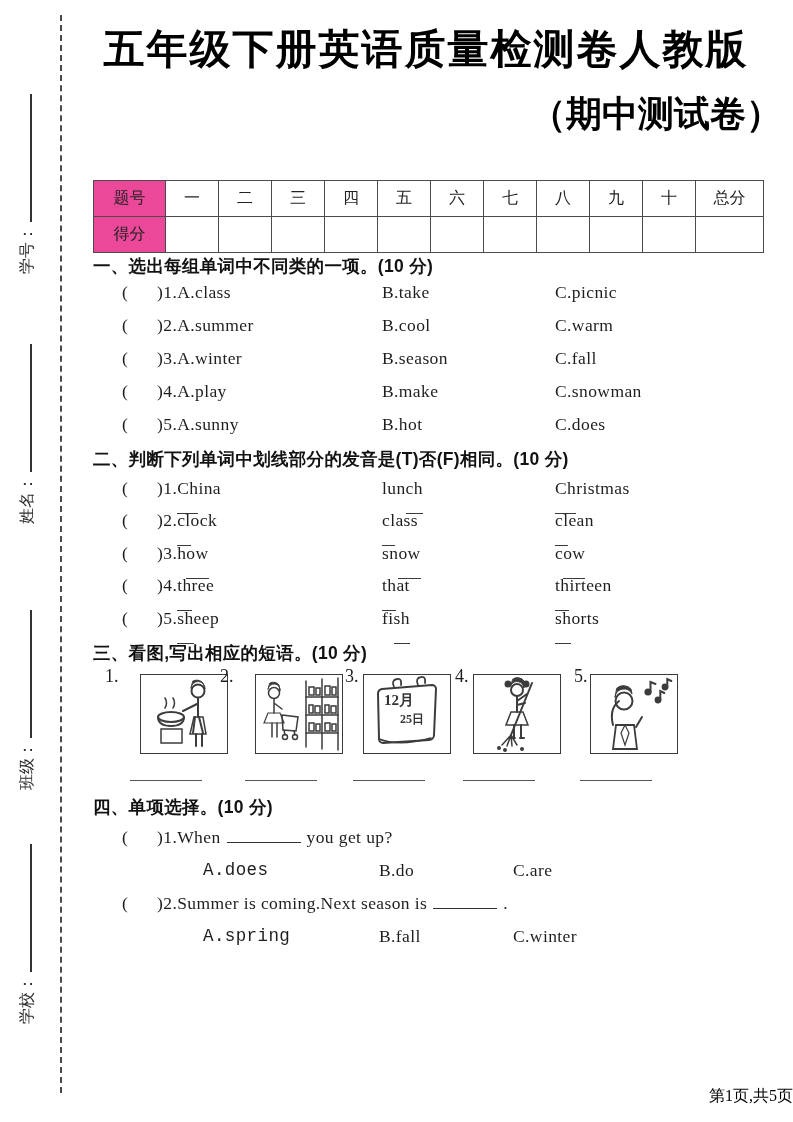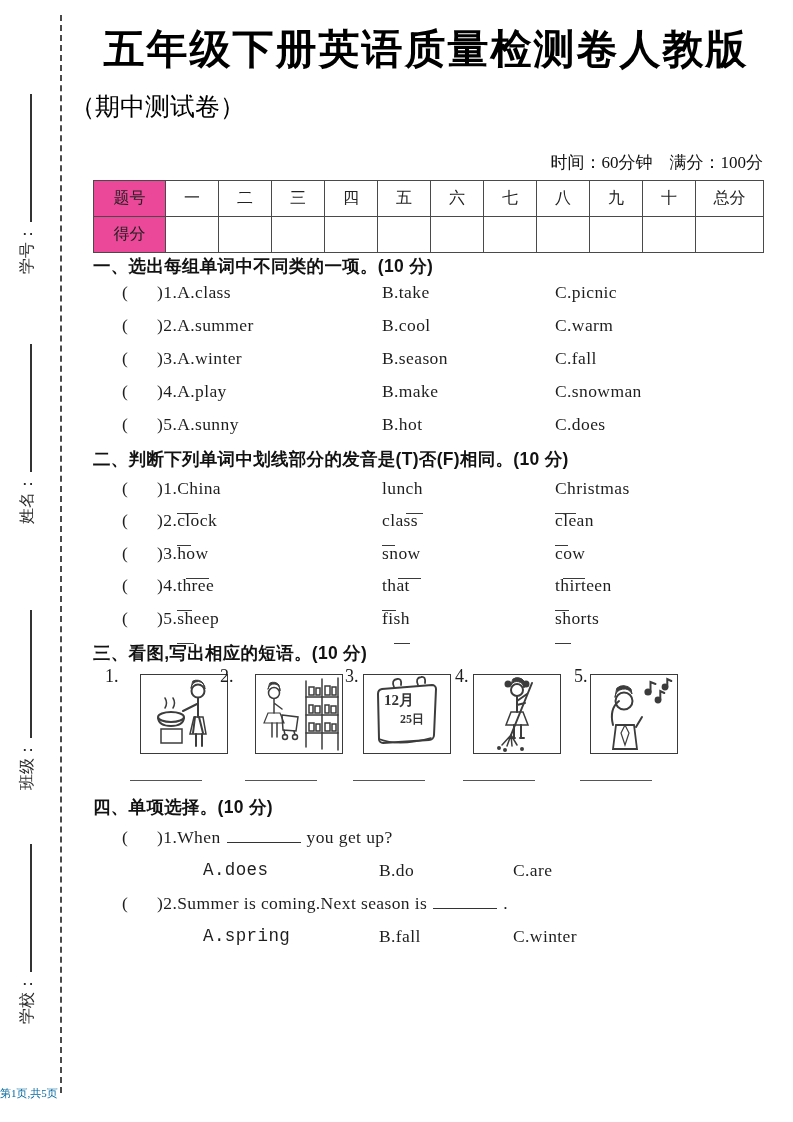--- a/index.html
+++ b/index.html
@@ -10,22 +10,22 @@
   .page{position:absolute;inset:0;}
   
   .fold-line{position:absolute;left:60px;top:15px;height:1078px;width:0;border-left:2px dashed #4a4a4a;}
   
   .side{position:absolute;left:14px;transform:rotate(-90deg);transform-origin:0 0;
         white-space:nowrap;font-size:16px;color:#2a2a2a;height:26px;line-height:26px;}
   .sblank{display:inline-block;width:128px;height:13px;border-bottom:2px solid #333;margin-left:4px;}
   
   .title{position:absolute;top:22px;left:70px;width:712px;text-align:center;
          font-size:41px;font-weight:bold;color:#000;letter-spacing:2px;}
-  .subtitle{position:absolute;top:90px;left:70px;width:712px;text-align:left;
-            font-size:25px;font-weight:normal;color:#000;}
+  .subtitle{position:absolute;top:90px;left:70px;width:712px;text-align:right;
+            font-size:36px;font-weight:bold;color:#000;}
   .meta{position:absolute;top:151px;left:93px;width:670px;text-align:right;font-size:17px;color:#111;}
   
   table.score{position:absolute;top:180px;left:93px;width:670px;border-collapse:collapse;table-layout:fixed;}
   table.score td{border:1px solid #4a4a4a;height:35px;text-align:center;vertical-align:middle;
                  font-size:16px;color:#222;padding:0;}
   table.score td.hd{background:#ec4899;font-family:Liberation Serif, serif;}
   
   .shead{position:absolute;left:93px;font-family:"Liberation Sans","DejaVu Sans",sans-serif;
          font-size:17.5px;font-weight:bold;color:#121212;letter-spacing:.3px;}
   
@@ -40,21 +40,21 @@
   .qrow .oc{position:absolute;left:420px;}
   .ul{border-bottom:1.5px solid #3a3a3a;padding-bottom:15px;}
   .blank{display:inline-block;width:74px;height:14px;border-bottom:1.5px solid #333;margin:0 6px;}
   
   .pic-num{position:absolute;top:666px;font-size:18px;color:#1e1e1e;}
   .pic-box{position:absolute;top:674px;width:86px;height:78px;border:1.5px solid #3a3a3a;background:#fff;}
   .pic-box svg{display:block;}
   .cal-month{position:absolute;top:16px;left:20px;font-size:15px;font-weight:bold;color:#333;}
   .cal-day{position:absolute;top:36px;left:36px;font-size:12px;font-weight:bold;color:#333;}
   .ansline{position:absolute;top:770px;height:10px;width:72px;border-bottom:1.5px solid #555;}
-  .footer{position:absolute;top:1086px;left:0;width:100%;text-align:left;font-size:11px;color:#0369a1;}
+  .footer{position:absolute;top:1086px;left:0;width:100%;text-align:right;font-size:16px;color:#000000;}
 </style>
 </head>
 <body>
 
 <div class="page">
 
   <div class="fold-line"></div>
 
   <div class="side" style="top:274px">
     <span>学号：</span><span class="sblank"></span>
@@ -64,21 +64,20 @@
   </div>
   <div class="side" style="top:790px">
     <span>班级：</span><span class="sblank"></span>
   </div>
   <div class="side" style="top:1024px">
     <span>学校：</span><span class="sblank"></span>
   </div>
 
   <div class="title">五年级下册英语质量检测卷人教版</div>
   <div class="subtitle">（期中测试卷）</div>
-  <div class="meta">时间：60分钟　满分：100分</div>
 
   <table class="score">
     <colgroup>
       <col style="width:72px">
         <col style="width:53px">
         <col style="width:53px">
         <col style="width:53px">
         <col style="width:53px">
         <col style="width:53px">
         <col style="width:53px">

